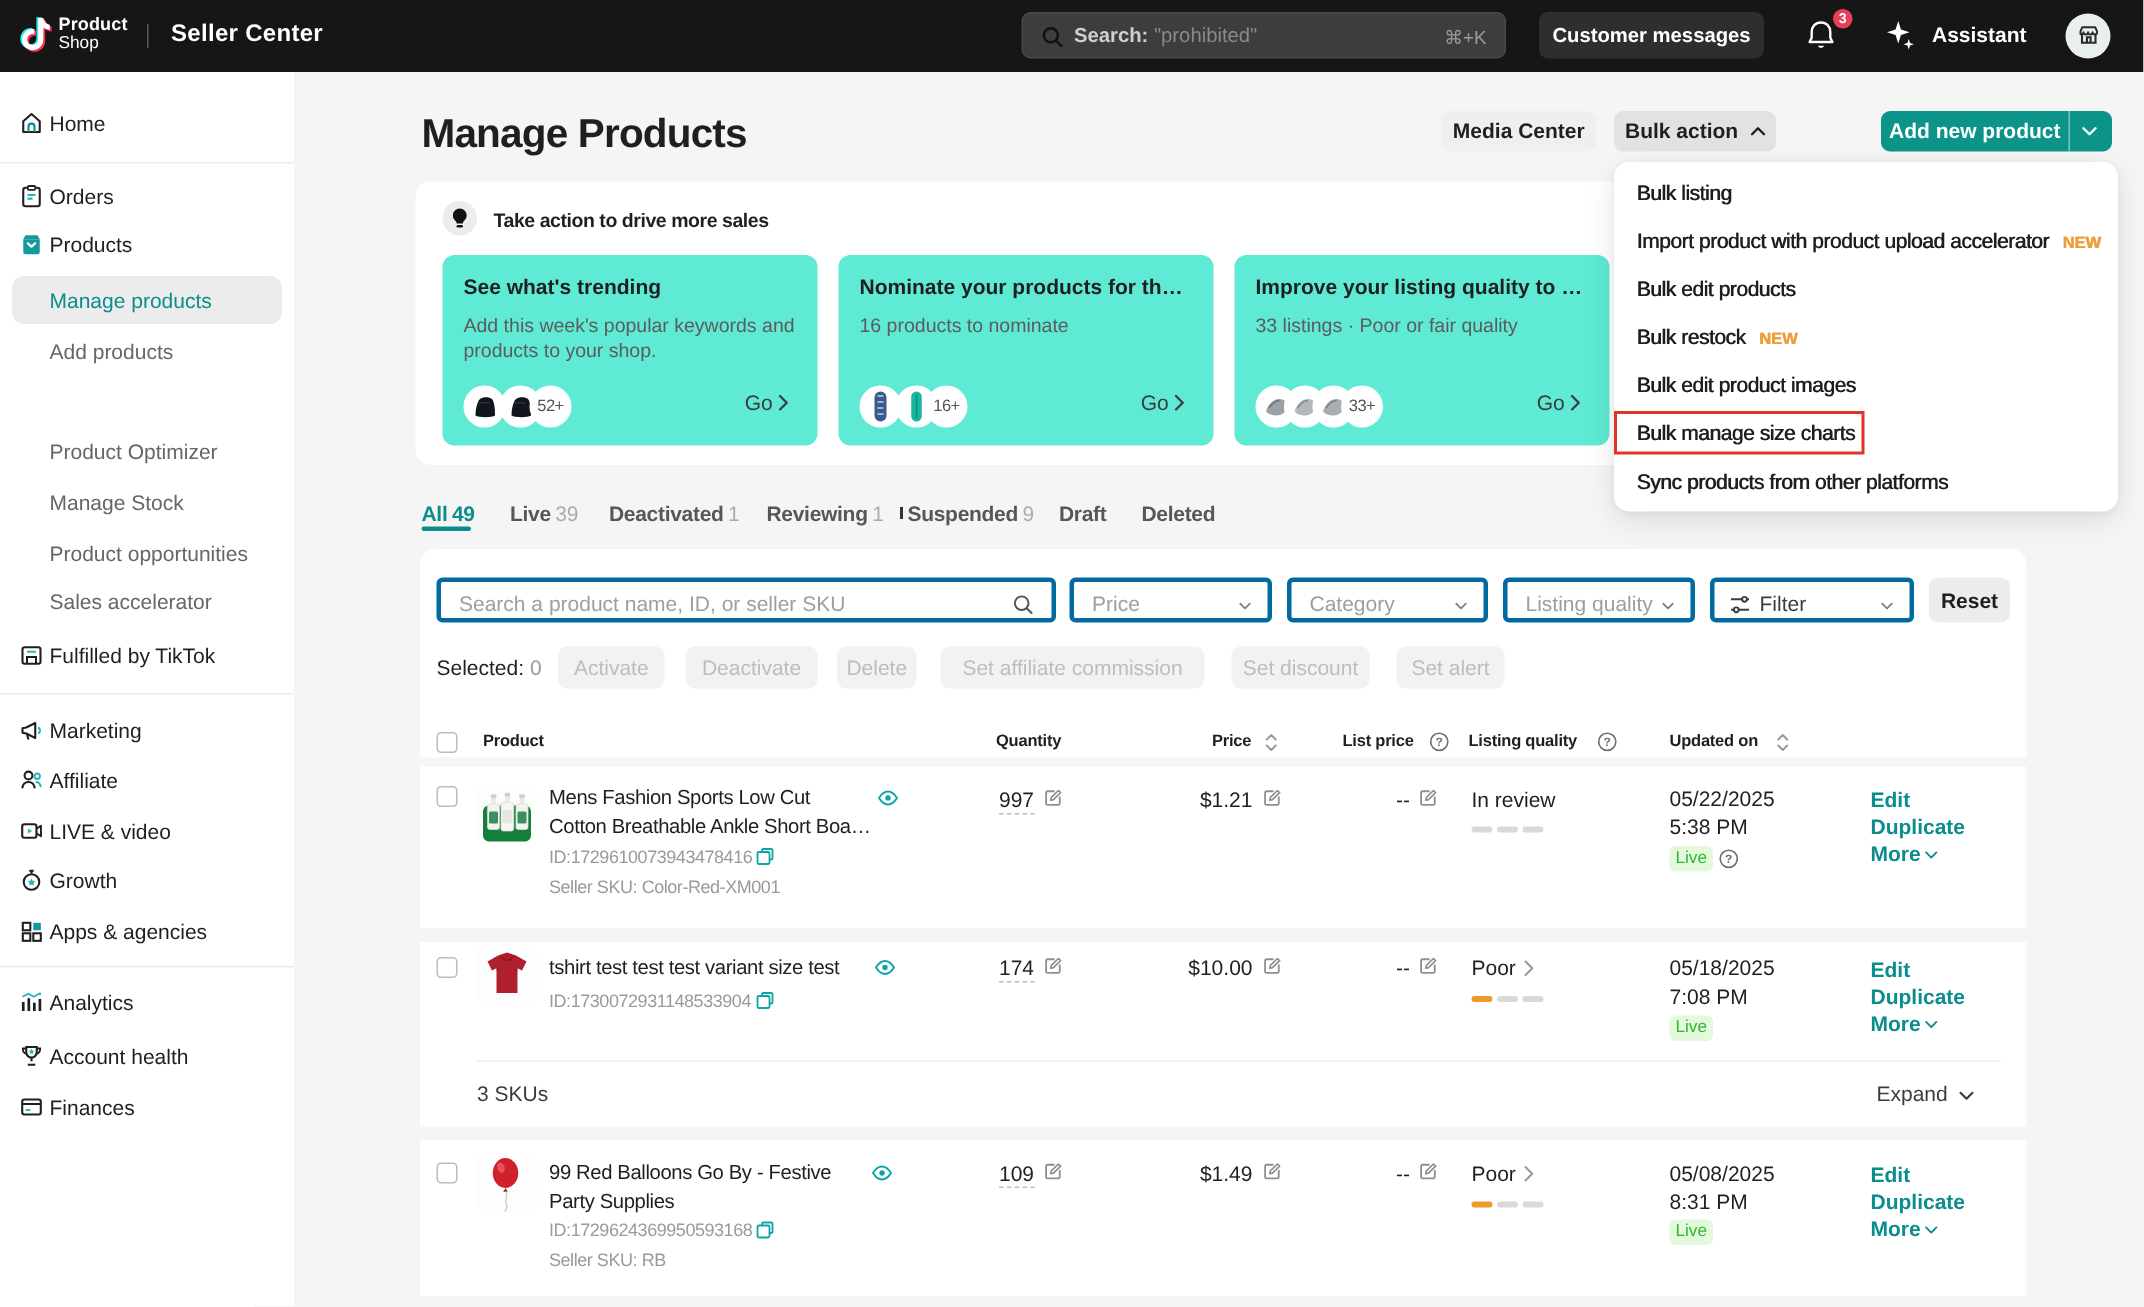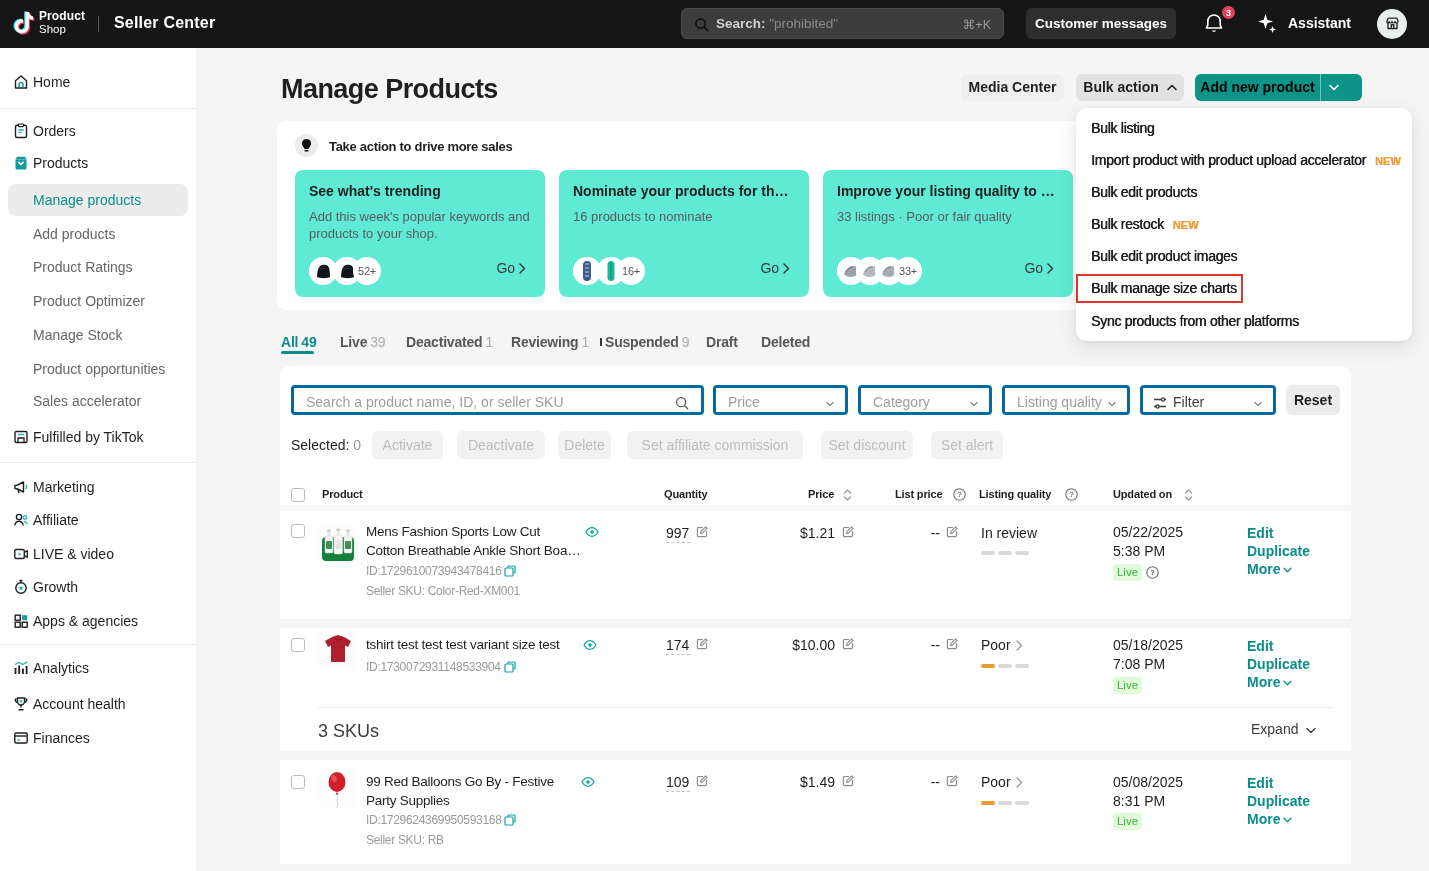--- a/index.html
+++ b/index.html
@@ -32,21 +32,21 @@
 .nav.sub .txt { color:#666666; }
 .sdiv { position:absolute; left:0px; width:196px; height:1px; background:#ebebeb; }
 #activeitem { position:absolute; left:8px; width:180px; height:32px; background:#ececec; border-radius:8px; }
 #activeitem .txt { position:absolute; left:25px; top:50%; transform:translateY(-50%); color:#0c8d8d; font-size:14px; }
 
 
 #h1 { position:absolute; left:281px; top:74px; font-size:27px; font-weight:700; letter-spacing:-.55px; }
 .hbtn { position:absolute; top:74px; height:27px; border-radius:6px; font-size:14px; font-weight:700; text-align:center; line-height:27px; }
 #mediacenter { left:961px; width:103px; background:#efefef; }
 #bulkaction { left:1076px; width:108px; background:#e2e2e2; }
-#addnewgrp { left:1195px; width:167px; background:#0d9488; color:#000000; }
+#addnewgrp { left:1254px; width:154px; background:#0d9488; color:#ffffff; }
 #addnewgrp .sep { position:absolute; left:125px; top:0px; width:1px; height:27px; background:rgba(255,255,255,.45); }
 
 
 #banner { position:absolute; left:277px; top:121px; width:1074px; height:189px; background:#fff; border-radius:10px; }
 #bulbcirc { position:absolute; left:18px; top:13px; width:23px; height:23px; background:#ececec; border-radius:50%; }
 #bannertitle { position:absolute; left:52px; top:18px; font-size:13px; font-weight:700; letter-spacing:-.3px; }
 .bcard { position:absolute; top:49px; width:250px; height:127px; background:#5eead4; border-radius:8px; }
 .bcard .ct { position:absolute; left:14px; top:13px; font-size:14px; font-weight:700; white-space:nowrap; overflow:hidden; text-overflow:ellipsis; width:223px; }
 .bcard .cd { position:absolute; left:14px; top:38px; font-size:13px; color:#5c5c5c; line-height:17px; width:224px; }
 .bcard .go { position:absolute; right:19px; top:90px; font-size:14px; color:#3c3c3c; }
@@ -175,23 +175,20 @@
         <path d="M2.5 4.5L4 1.8h8l1.5 2.7" fill="#13999e"></path>
         <path d="M5.6 7.2L8 9.4l2.4-2.2" fill="none" stroke="#fff" stroke-width="1.5" stroke-linecap="round" stroke-linejoin="round"></path>
       </svg>
     <span class="txt">Products</span>
   </div>
   <div id="activeitem" style="top:136px;">
       <span class="txt">Manage products</span>
     </div>
   <div class="nav sub" style="top:171px;">
       <span class="txt">Add products</span>
-    </div>
-  <div class="nav sub" style="top:204px;">
-      <span class="txt">Product Ratings</span>
     </div>
   <div class="nav sub" style="top:238px;">
       <span class="txt">Product Optimizer</span>
     </div>
   <div class="nav sub" style="top:272px;">
       <span class="txt">Manage Stock</span>
     </div>
   <div class="nav sub" style="top:306px;">
       <span class="txt">Product opportunities</span>
     </div>
@@ -557,21 +554,21 @@
     <i></i>
   </div>
 <div class="datecell" style="top:636px;">05/18/2025<br>7:08 PM</div>
 <div class="livebadge" style="top:677px;">Live</div>
 <div class="alink" style="top:637px;">Edit</div>
 <div class="alink" style="top:655px;">Duplicate</div>
 <div class="alink" style="top:673px;">More<svg class="ic" style="margin-left:3px;" width="9" height="6" viewBox="0 0 10 7">
       <path d="M1 1.5L5 5.5L9 1.5" fill="none" stroke="#0c8d8d" stroke-width="1.5" stroke-linecap="round" stroke-linejoin="round"></path>
     </svg></div>
 <div class="abs" style="left:318px;top:707px;width:1016px;height:1px;background:#ededed;"></div>
-<div class="abs" style="left:318px;top:721px;font-size:18px;color:#3c3c3c;">3 SKUs</div>
+<div class="abs" style="left:318px;top:721px;font-size:14px;color:#3c3c3c;">3 SKUs</div>
 <div class="abs" style="left:1251px;top:721px;font-size:14px;color:#3c3c3c;">Expand&nbsp;&nbsp;<svg class="ic" width="10" height="7" viewBox="0 0 10 7">
       <path d="M1 1.5L5 5.5L9 1.5" fill="none" stroke="#3c3c3c" stroke-width="1.4" stroke-linecap="round" stroke-linejoin="round"></path>
     </svg></div>
 
 <div class="cb" style="left:291px;top:775px;"></div>
 <div class="pimg" style="top:769px;"><svg width="40" height="40" viewBox="0 0 40 40">
       <rect width="40" height="40" fill="#fdfdfd"></rect>
       <ellipse cx="19" cy="13" rx="8.5" ry="10" fill="#d0202b"></ellipse>
       <ellipse cx="16" cy="9.5" rx="2.5" ry="3.5" fill="#e8505a" transform="rotate(-20 16 9.5)"></ellipse>
       <path d="M19 23l-1.5 2.5h3z" fill="#b01822"></path>

